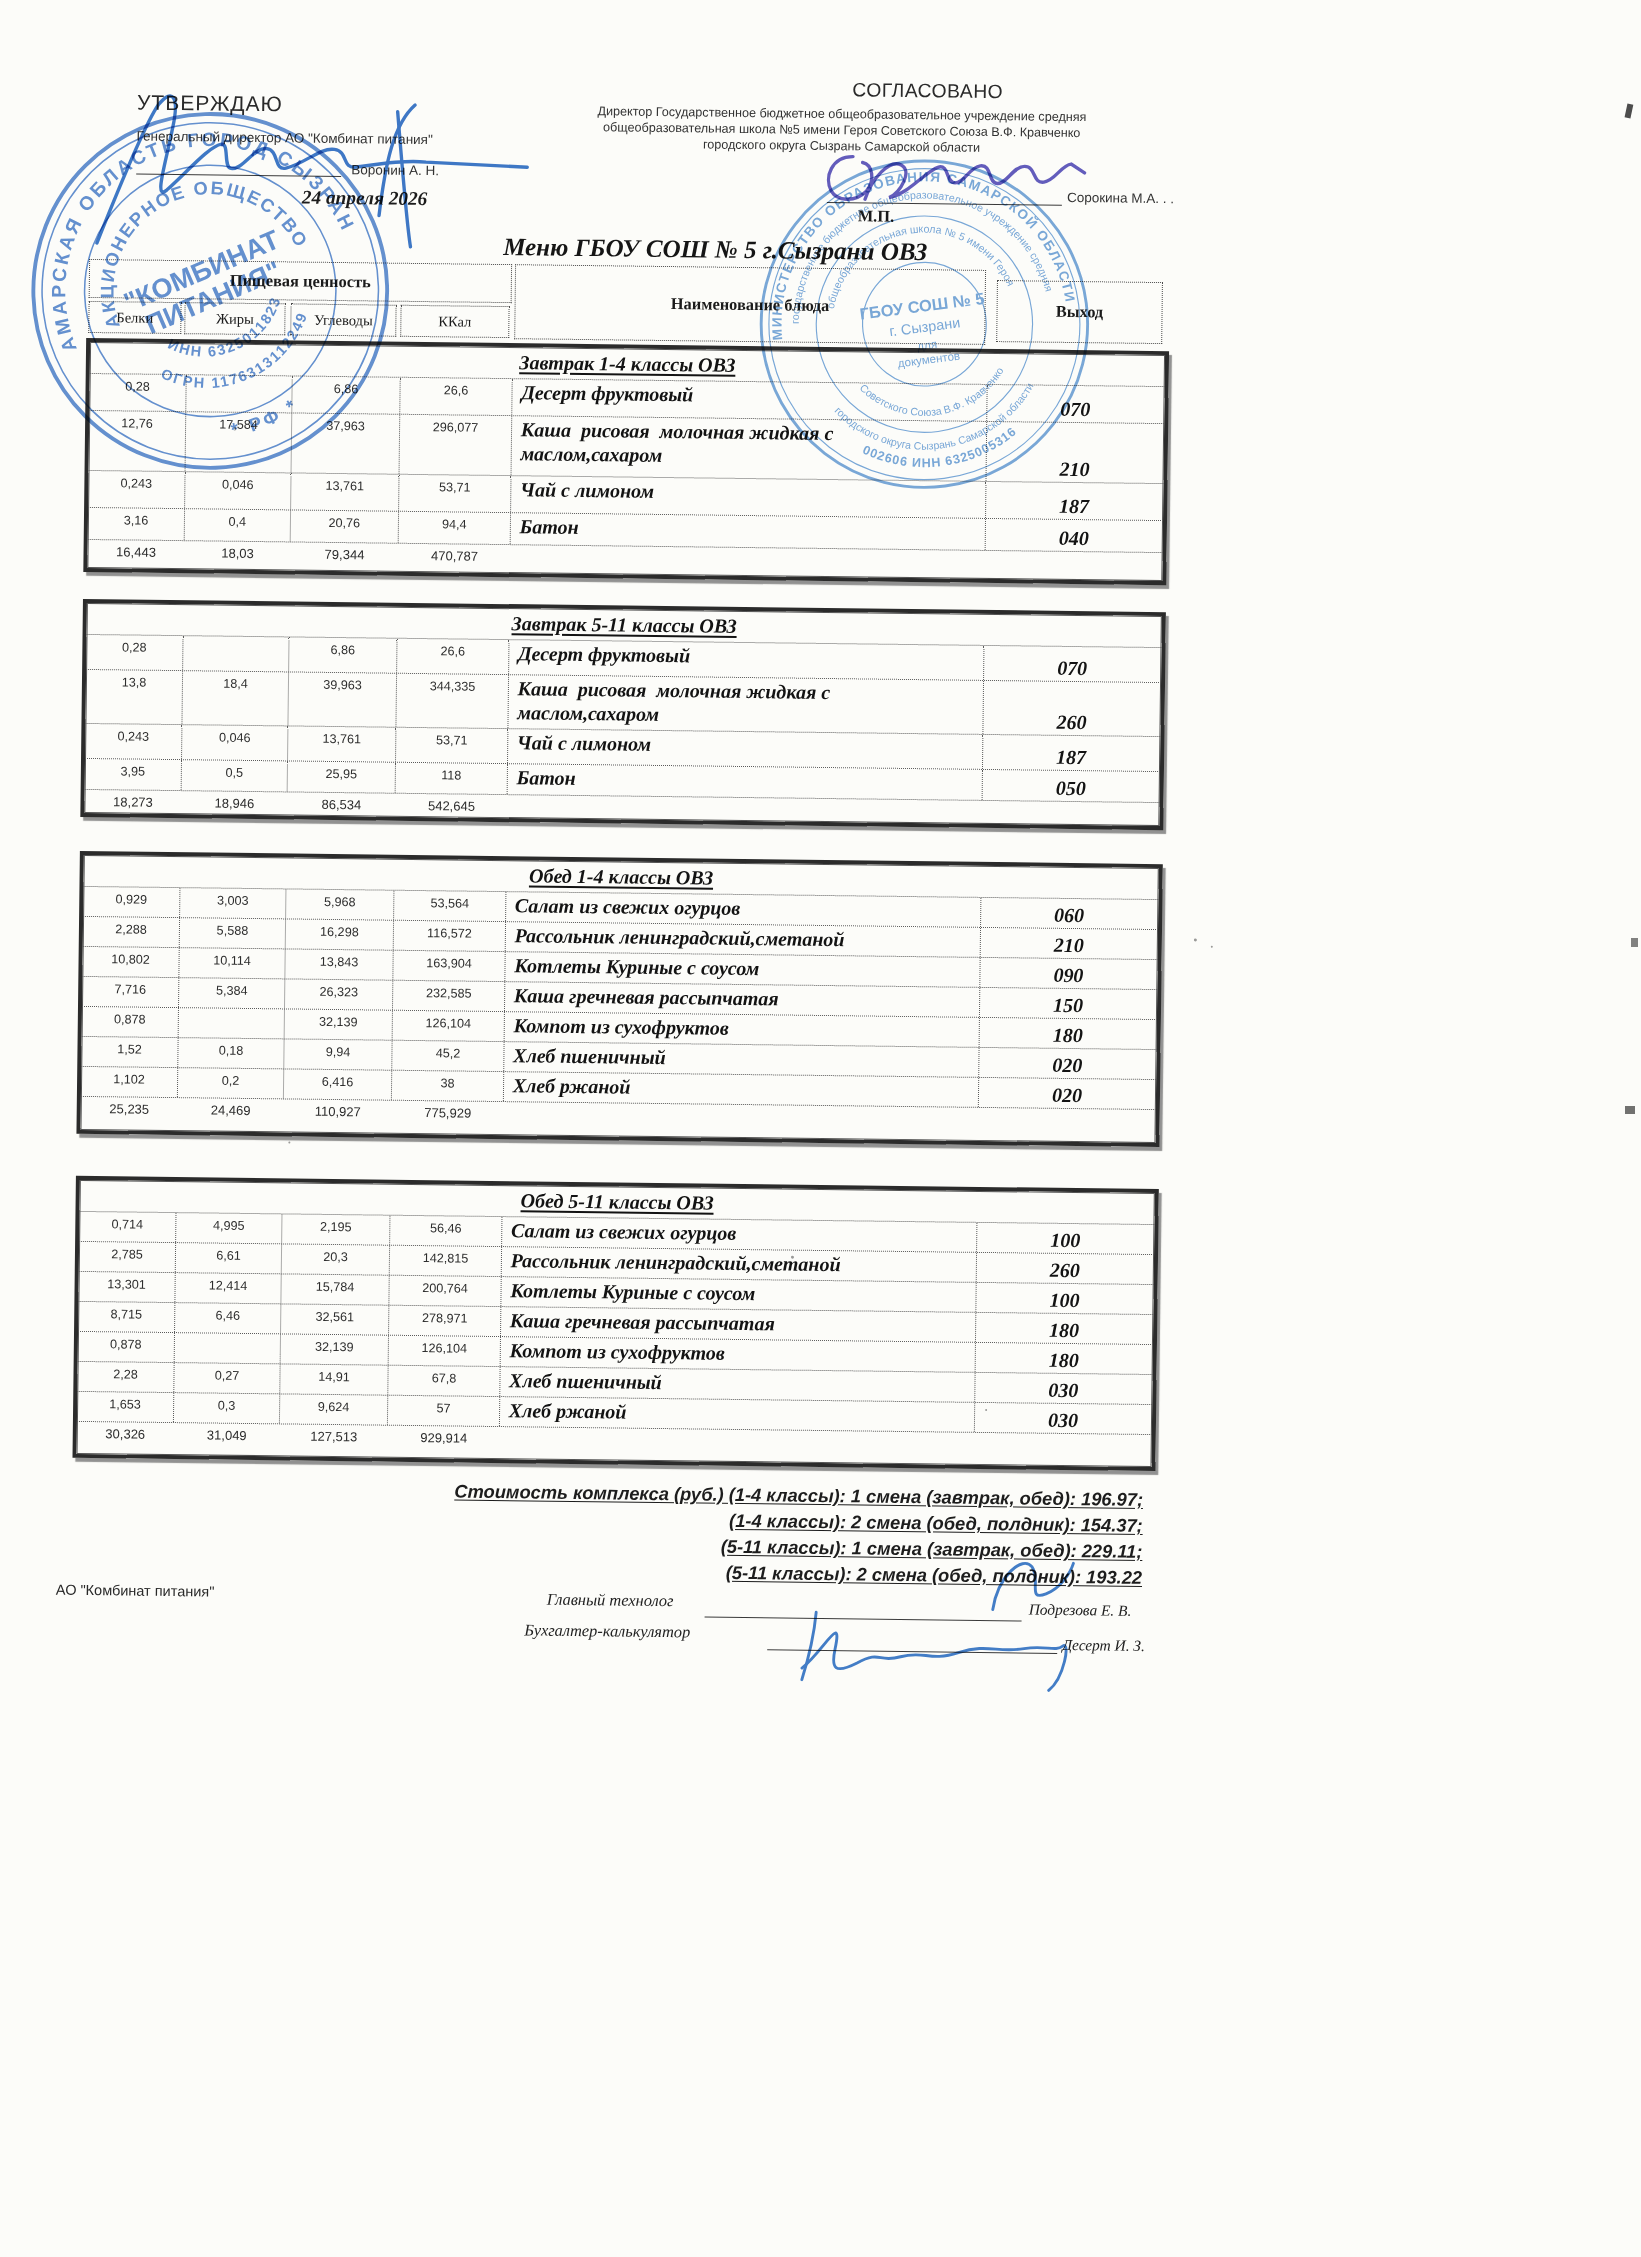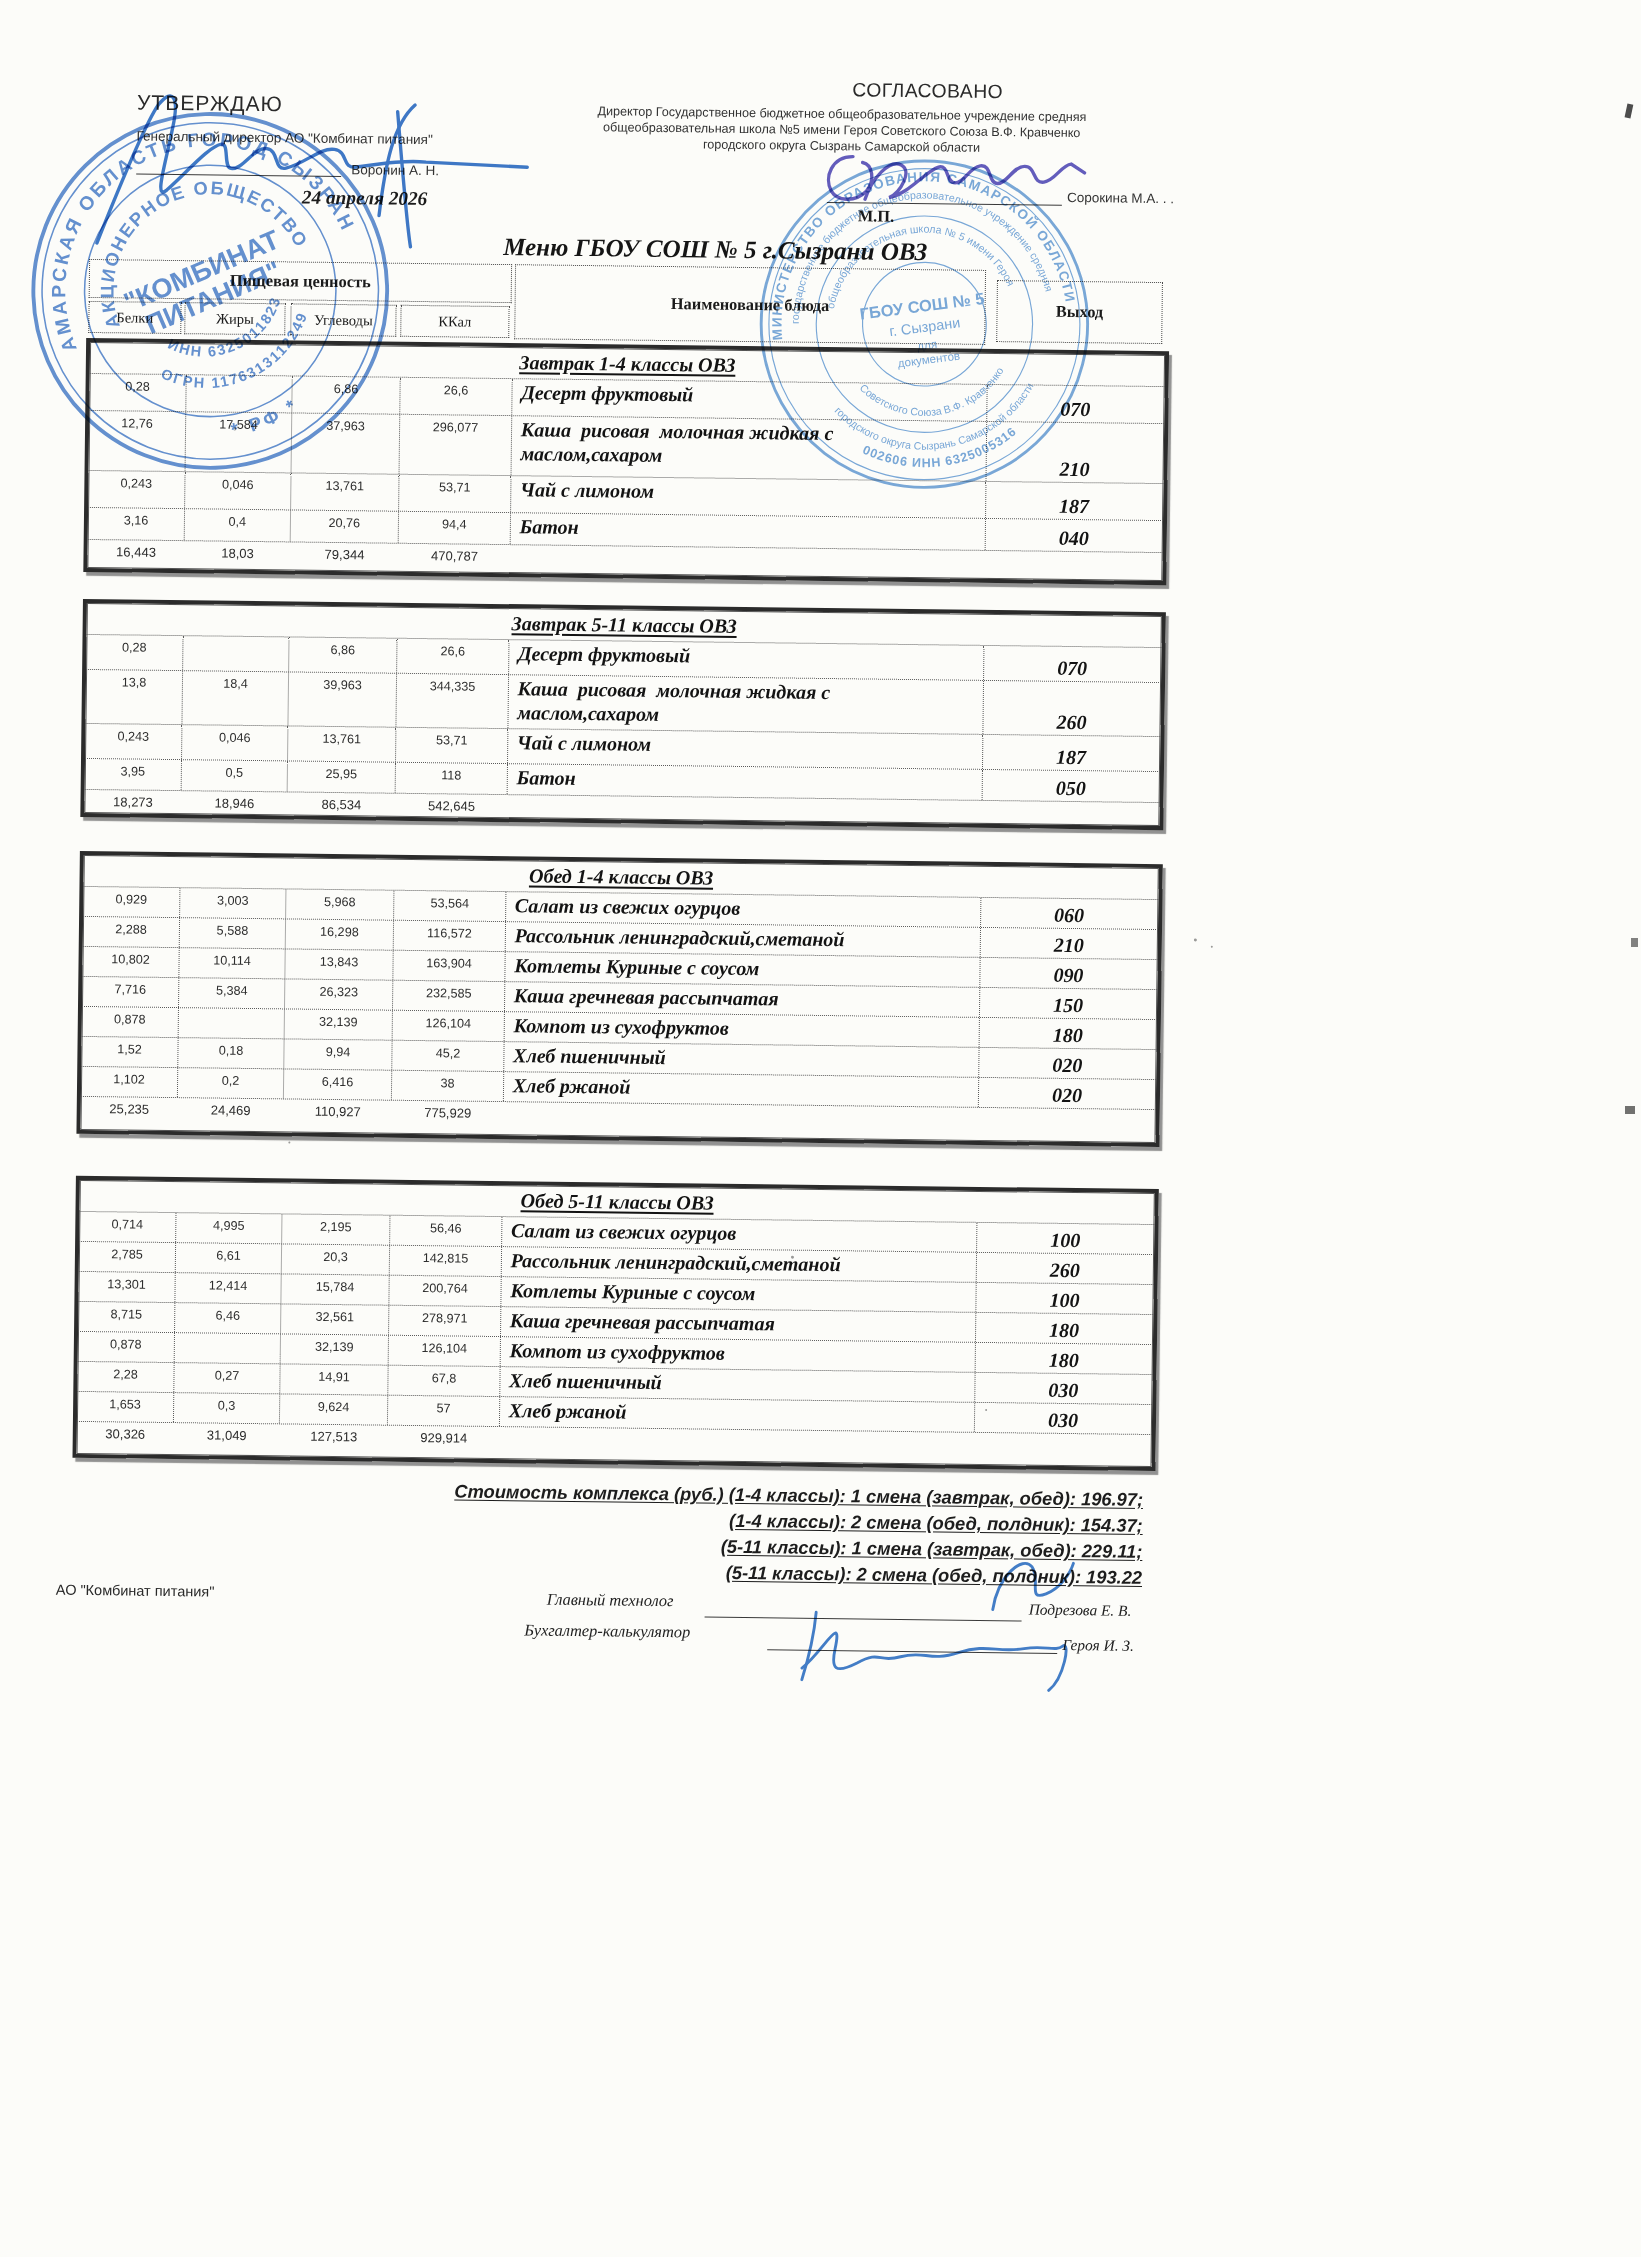--- a/index.html
+++ b/index.html
@@ -358,21 +358,21 @@
     <span class="cost-line san">(5-11 классы): 1 смена (завтрак, обед): 229.11;</span>
     <span class="cost-line san">(5-11 классы): 2 смена (обед, полдник): 193.22</span>
   </div>
 
   <div class="abs san org">АО "Комбинат питания"</div>
   <div class="abs f-label tech-label">Главный технолог</div>
   <div class="abs tech-line"></div>
   <div class="abs f-name tech-name">Подрезова Е. В.</div>
   <div class="abs f-label acc-label">Бухгалтер-калькулятор</div>
   <div class="abs acc-line"></div>
-  <div class="abs f-name acc-name">Героя И. З.</div>
+  <div class="abs f-name acc-name">Десерт И. З.</div>
 
   <svg class="stamp" style="left:22px;top:101px;width:377px;height:377px;opacity:.8;" viewBox="0 0 390 390">
     <g transform="rotate(-24 195 195)" stroke="#3d74c3" fill="none">
       <circle cx="195" cy="195" r="183" stroke-width="4"></circle>
       <circle cx="195" cy="195" r="174" stroke-width="1.6"></circle>
       <circle cx="195" cy="195" r="130" stroke-width="1.6"></circle>
       <path id="cs-top" d="M 45,195 A 150,150 0 1 1 345,195" stroke="none"></path>
       <path id="cs-bot" d="M 43,195 A 152,152 0 0 0 347,195" stroke="none"></path>
       <path id="cs-in" d="M 95,195 A 100,100 0 1 1 295,195" stroke="none"></path>
       <path id="cs-inn" d="M 117,205 A 82,82 0 0 0 273,205" stroke="none"></path>

